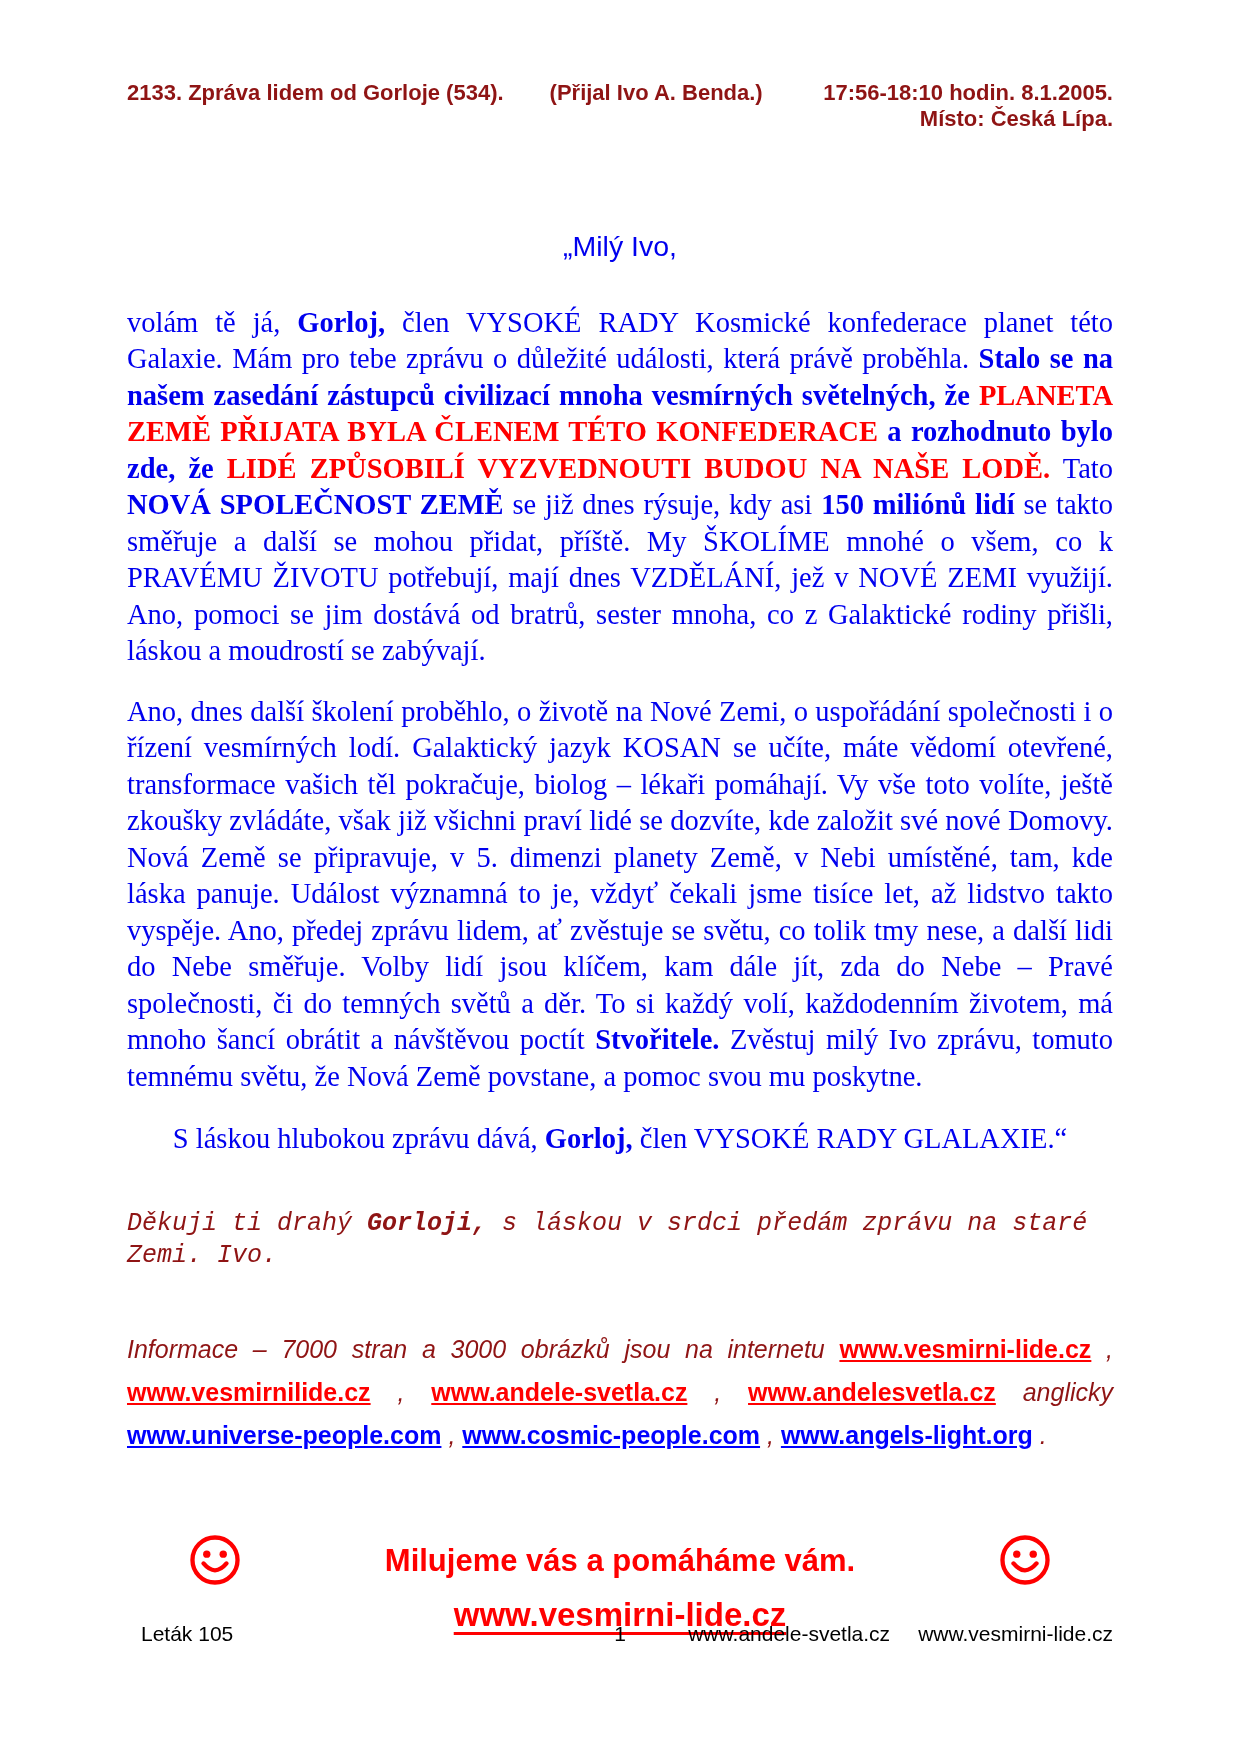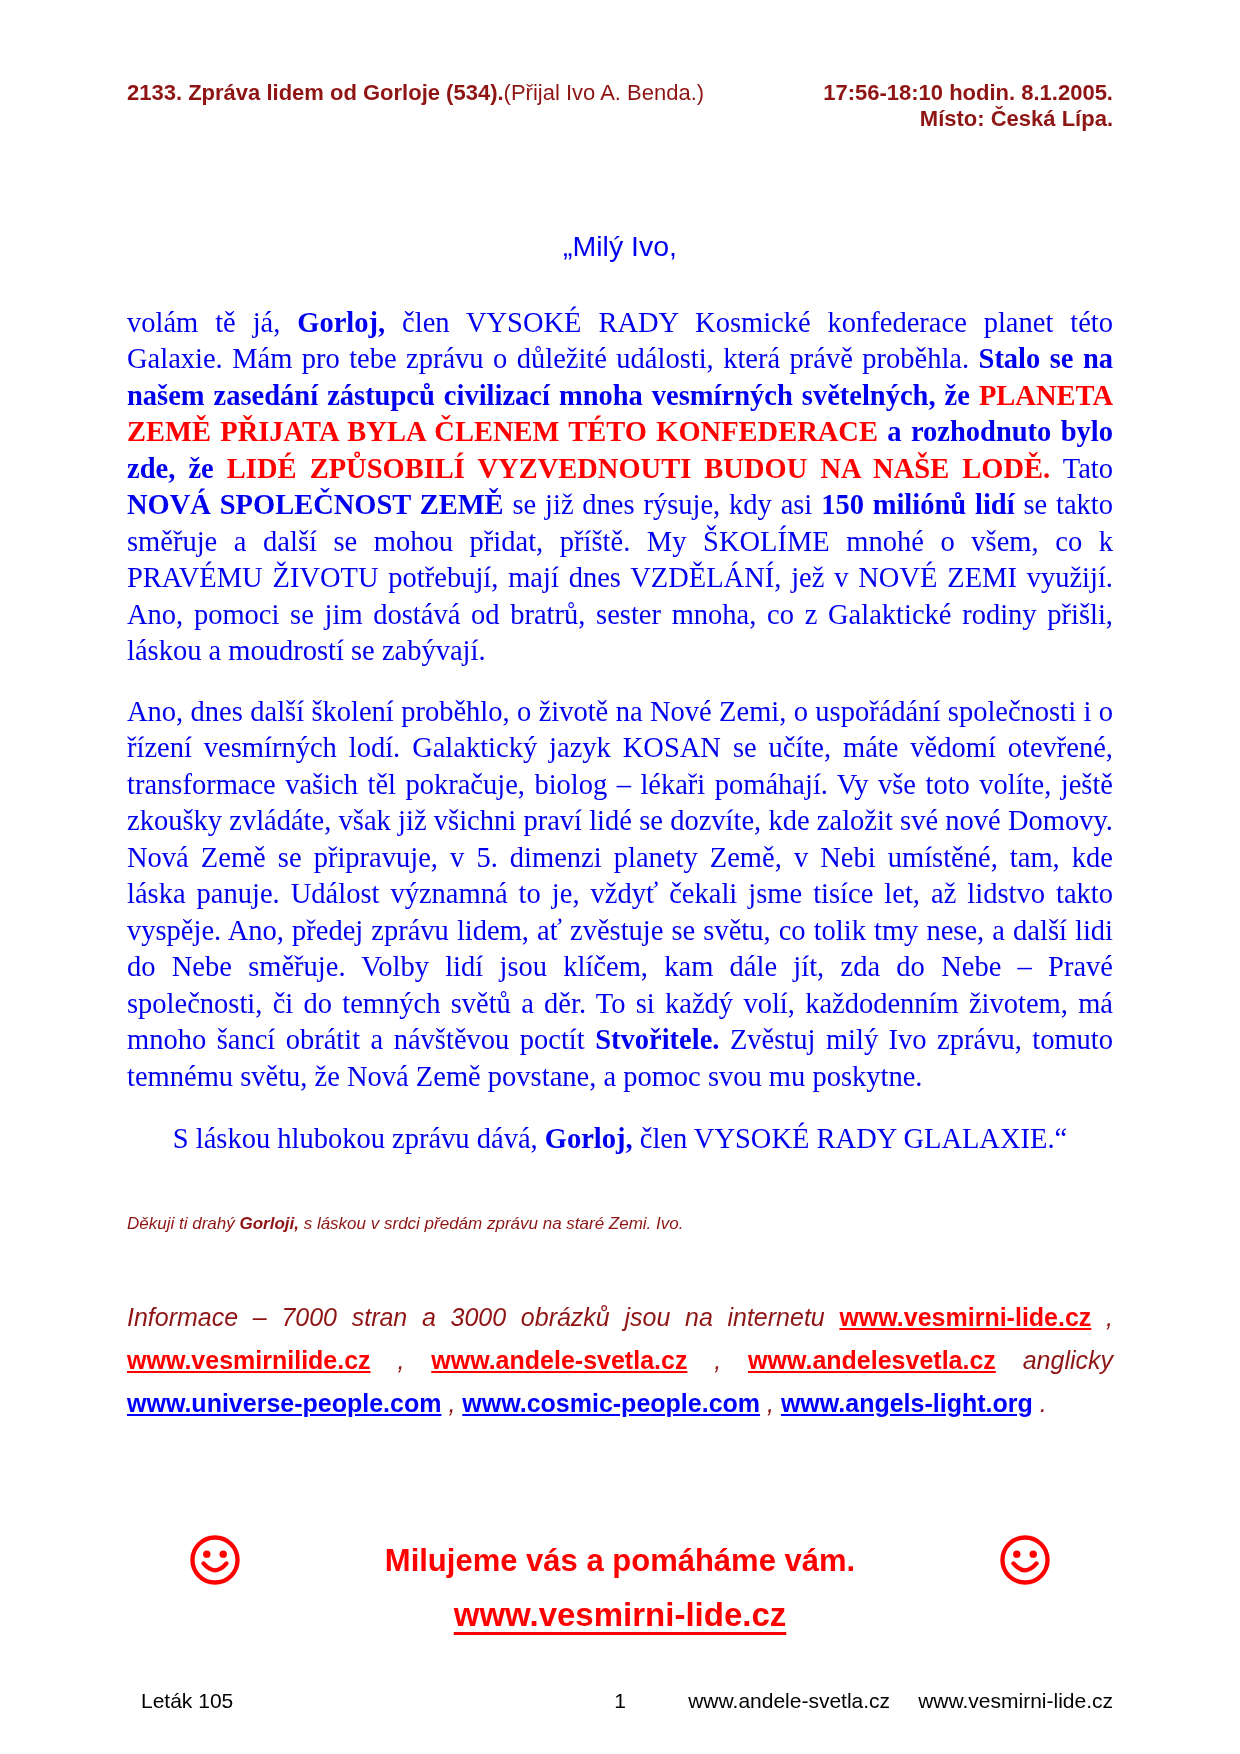--- a/index.html
+++ b/index.html
@@ -24,21 +24,21 @@
   
   .doc-header{
     display:flex;
     padding-top:80px;
     font-size:22px;
     line-height:26px;
     color:var(--darkred);
     font-weight:bold;
     white-space:nowrap;
   }
-  .h-receiver{font-weight:normal;}
+  .h-receiver{font-weight:bold;margin-left:46px;}
   .h-right{margin-left:auto;text-align:right;}
   
   .title-row{position:relative;margin-top:90px;height:58px;}
   .title-row h1{
     margin:0;text-align:center;
     font-size:44px;line-height:56px;
     color:var(--red);font-weight:bold;
   }
   .smiley{position:absolute;display:inline-block;}
   .smiley svg{display:block;width:100%;height:100%;}
@@ -57,22 +57,22 @@
     text-align:justify;
     font-family:Liberation Serif, serif;
   }
   .body-p.p2{margin-top:24px;}
   .body-p.closing{margin-top:26px;text-align:center;}
   .bold{font-weight:bold;}
   .red-bold{color:var(--red);font-weight:bold;}
   .bold-italic{font-weight:bold;font-style:italic;}
   .thanks{
     margin:50px 0 0;
-    font-size:17px;line-height:32px;
-    color:var(--darkred);font-style:italic;
+    font-size:25px;line-height:32px;
+    color:var(--darkred);font-style:italic;font-family:Liberation Mono, monospace;
   }
   .info{
     margin:56px 0 0;
     font-size:25px;line-height:43px;
     color:var(--darkred);font-style:italic;
     text-align:justify;
   }
   a.link-red,a.link-blue{
     font-style:normal;font-weight:bold;
     text-decoration:underline;cursor:pointer;
@@ -87,21 +87,21 @@
     color:var(--red);font-weight:bold;
   }
   .site-link-wrap{text-align:center;margin-top:16px;}
   a.site-link{
     font-size:33px;font-weight:bold;
     color:var(--red);text-decoration:underline;
     text-underline-offset:6px;text-decoration-thickness:3px;
   }
   
   .doc-footer{
-    position:absolute;left:57px;right:57px;top:1688px;
+    position:absolute;left:57px;right:57px;top:1621px;
     display:flex;align-items:baseline;
     font-size:21px;line-height:26px;color:var(--black);
   }
   .f-left{margin-left:14px;}
   .f-page{position:absolute;left:0;right:0;text-align:center;}
   .f-right{margin-left:auto;display:flex;gap:28px;}
 </style>
 </head>
 <body>
 

